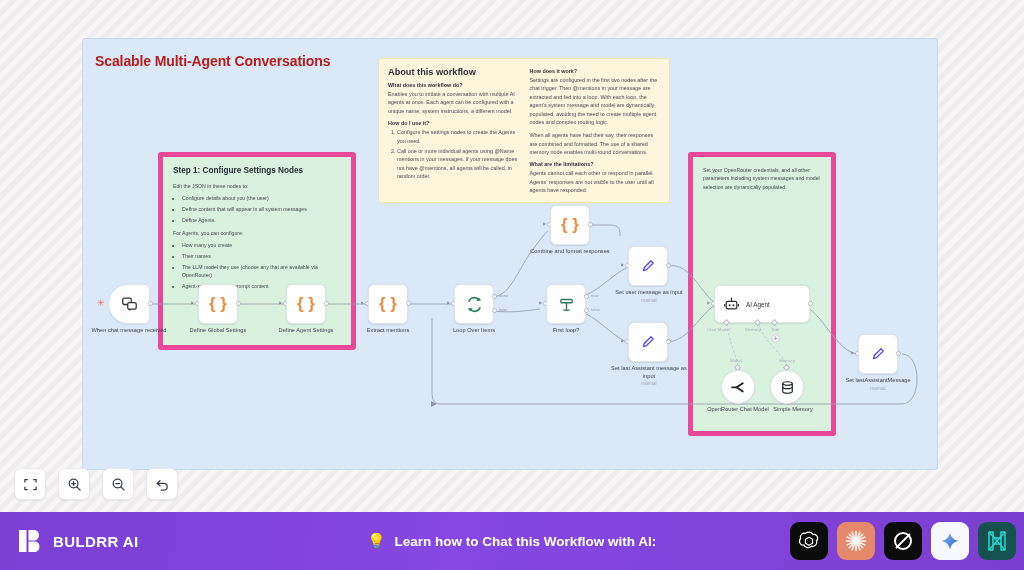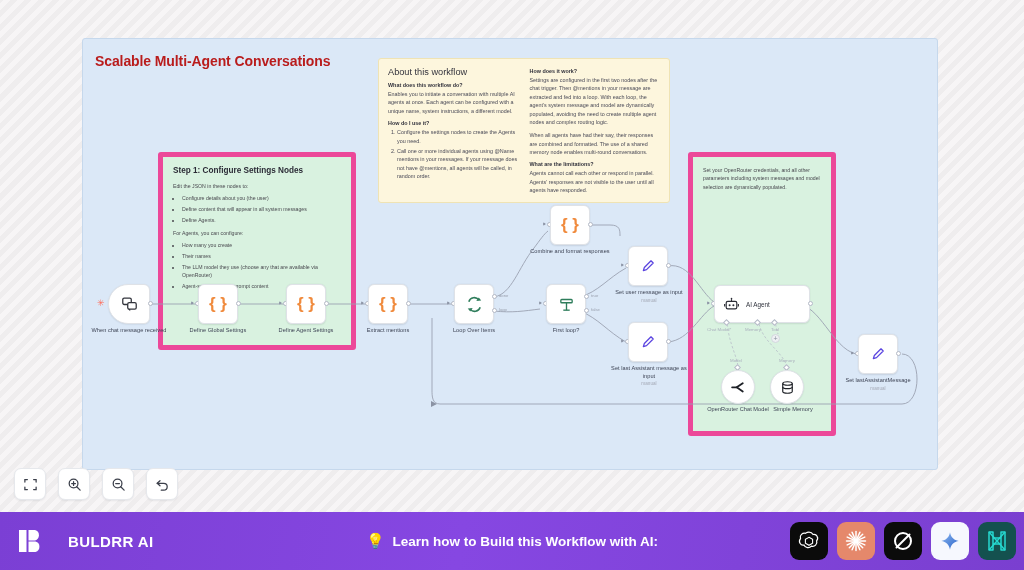--- a/index.html
+++ b/index.html
@@ -35,21 +35,21 @@
 
   
   #note-about {
     left: 378px; top: 58px; width: 292px; height: 145px;
     background: #fdf6dd;
     border: 1px solid #efe3b4;
     padding: 8px 9px;
     display: flex; gap: 11px;
   }
   #note-about .col { width: 50%; }
-  .y-title { font-size: 9.2px; font-weight: normal; color: #32323c; margin-bottom: 5px; }
+  .y-title { font-size: 9.2px; font-weight: bold; color: #32323c; margin-bottom: 5px; }
   .y-h { font-size: 5.4px; font-weight: bold; color: #32323c; margin-bottom: 2px; }
   .y-p { font-size: 5.4px; color: #4a4a57; line-height: 1.55; margin-bottom: 5px; }
   .y-ol { font-size: 5.4px; color: #4a4a57; line-height: 1.55; padding-left: 9px; margin-bottom: 4px; }
   .y-ol li { margin-bottom: 2px; }
 
   
   .green {
     background: #d9f2e0;
     border: 5px solid #ec4899;
   }
@@ -123,21 +123,21 @@
     box-shadow: 0 1px 2px rgba(20,25,40,.07);
     cursor: pointer;
   }
 
   
   #footer {
     position: absolute; left: 0; top: 512px; width: 1024px; height: 58px;
     background: linear-gradient(100deg, #7b3fd4 0%, #8647e2 45%, #7a3fd0 100%);
     display: flex; align-items: center;
   }
-  #brand { display: flex; align-items: center; gap: 24px; margin-left: 18px; }
+  #brand { display: flex; align-items: center; gap: 9px; margin-left: 18px; }
   #brand .bmark {
     width: 26px; height: 26px; position: relative;
   }
   #brand .btext {
     color: #fff; font-size: 15px; font-weight: bold; letter-spacing: .4px;
   }
   #cta {
     position: absolute; left: 50%; transform: translateX(-50%);
     display: flex; align-items: center; gap: 8px;
     color: #fff; font-size: 13.5px; font-weight: bold;
@@ -425,21 +425,21 @@
         <rect x="1" y="2" width="7.5" height="22" fill="#ffffff"></rect>
         <path d="M10.5 2 H17 A5.4 5.4 0 0 1 17 12.4 H10.5 Z" fill="#ffffff"></path>
         <path d="M10.5 13.6 H17.5 A5.4 5.4 0 0 1 17.5 24 H10.5 Z" fill="#ffffff"></path>
       </svg>
     </span>
     <span class="btext">BULDRR AI</span>
   </div>
 
   <div id="cta">
     <span style="font-size:15px">💡</span>
-    <span>Learn how to Build this Workflow with AI:</span>
+    <span>Learn how to Chat this Workflow with AI:</span>
   </div>
 
   <div id="logos">
     <div class="logo" style="background:#0b0b0b">
       <svg width="24" height="24" viewBox="0 0 24 24">
         <path d="M12 3.2c1.9 0 3.4 1.1 4.1 2.3 1.5-.3 3.2.3 4 1.8.9 1.6.5 3.4-.5 4.6.5 1.4.2 3.1-1 4.2-1.2 1.2-2.9 1.4-4.2 1-1 1.2-2.5 1.7-4 1.5-1.6-.2-2.9-1.3-3.5-2.6-1.5.3-3.1-.4-3.9-1.8-.9-1.6-.5-3.4.5-4.6-.5-1.4-.2-3.1 1-4.2 1.1-1 2.6-1.4 3.9-1.1C9.1 3.9 10.5 3.2 12 3.2z" fill="none" stroke="#ffffff" stroke-width="1.25"></path>
         <path d="M12 8.3 L15.6 10.3 L15.6 14.3 L12 16.3 L8.4 14.3 L8.4 10.3 Z" fill="none" stroke="#ffffff" stroke-width="1.1"></path>
       </svg>
     </div>
     <div class="logo" style="background:#e5886b">

